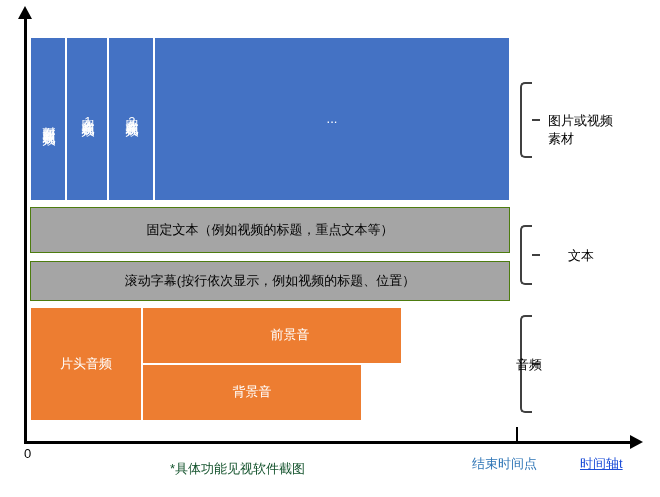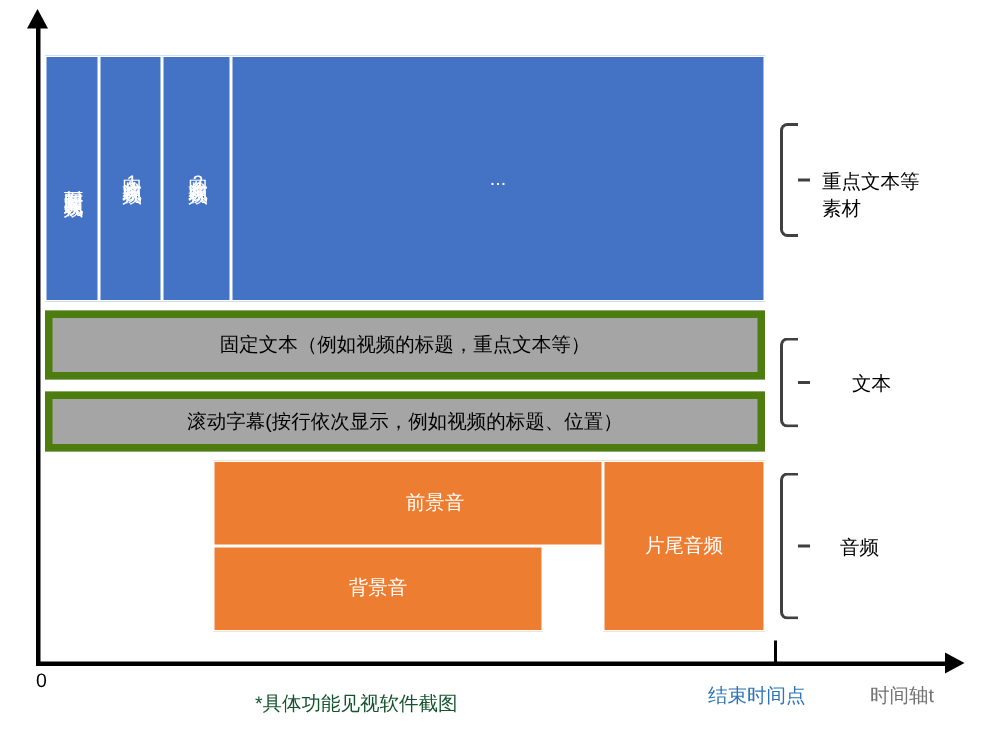--- a/index.html
+++ b/index.html
@@ -60,22 +60,23 @@
     left: 24px;
     top: 446px;
     font-size: 13px;
     color: #000000;
   }
   #x-axis-label {
     position: absolute;
     left: 580px;
     top: 455px;
     font-size: 13px;
-    color: #737373;
+    color: #1d4ed8;
     white-space: nowrap;
+    text-decoration: underline;
   }
   #end-tick {
     position: absolute;
     left: 516px;
     top: 427px;
     width: 2px;
     height: 16px;
     background: #000000;
   }
   #end-label {
@@ -108,21 +109,21 @@
     font-size: 13px;
     line-height: 1.25;
   }
   .blue {
     background: #4472c4;
     border: 1px solid #ffffff;
     color: #ffffff;
   }
   .gray {
     background: #a5a5a5;
-    border: 5px solid #4d7c0f;
+    border: 1px solid #4d7c0f;
     color: #000000;
   }
   .orange {
     background: #ed7d31;
     border: 1px solid #ffffff;
     color: #ffffff;
   }
   .vertical-text {
     writing-mode: vertical-rl;
     text-orientation: upright;
@@ -171,30 +172,30 @@
   <div id="footnote">*具体功能见视软件截图</div>
 
   <div class="block blue vertical-text" style="left:30px; top:37px; width:36px; height:164px;">封面图片或视频</div>
   <div class="block blue vertical-text" style="left:66px; top:37px; width:42px; height:164px;">图片或视频1</div>
   <div class="block blue vertical-text" style="left:108px; top:37px; width:46px; height:164px;">图片或视频2</div>
   <div class="block blue" style="left:154px; top:37px; width:356px; height:164px;">...</div>
 
   <div class="block gray" style="left:30px; top:207px; width:480px; height:46px;">固定文本（例如视频的标题，重点文本等）</div>
   <div class="block gray" style="left:30px; top:261px; width:480px; height:40px;">滚动字幕(按行依次显示，例如视频的标题、位置）</div>
 
+  <div class="block orange" style="left:30px; top:307px; width:112px; height:114px;">片头音频</div>
   <div class="block orange" style="left:142px; top:307px; width:260px; height:57px;padding-left:36px;">前景音</div>
   <div class="block orange" style="left:142px; top:364px; width:220px; height:57px;">背景音</div>
-  <div class="block orange" style="left:402px; top:307px; width:108px; height:114px;">片尾音频</div>
 
   <div class="brace" style="left:520px; top:82px; height:76px;"></div>
   <div class="brace-nub" style="left:532px; top:119px;"></div>
-  <div class="legend-label" style="left:548px; top:112px;">重点文本等
+  <div class="legend-label" style="left:548px; top:112px;">图片或视频
 素材</div>
 
   <div class="brace" style="left:520px; top:225px; height:60px;"></div>
   <div class="brace-nub" style="left:532px; top:254px;"></div>
   <div class="legend-label" style="left:548px; top:247px;margin-left:20px;">文本</div>
 
   <div class="brace" style="left:520px; top:315px; height:98px;"></div>
   <div class="brace-nub" style="left:532px; top:363px;"></div>
-  <div class="legend-label" style="left:560px; top:356px;">音频</div>
+  <div class="legend-label" style="left:516px; top:356px;">音频</div>
 
 </div>
 
 </body></html>

